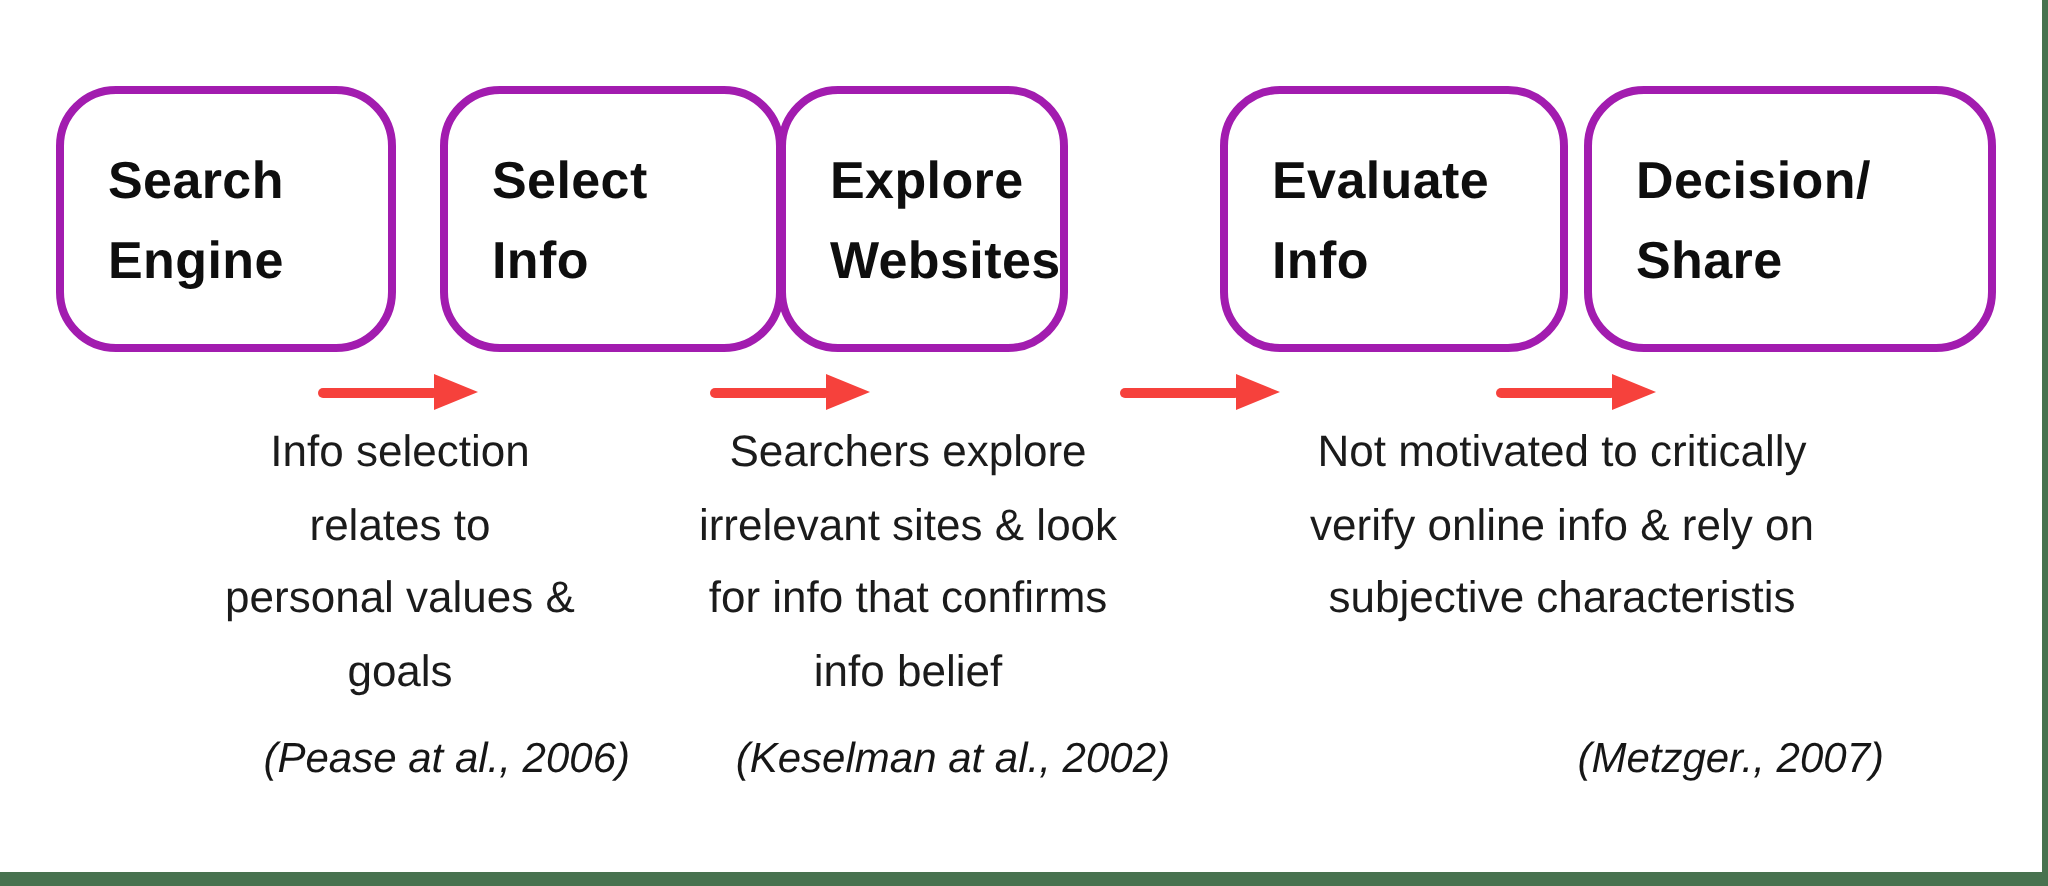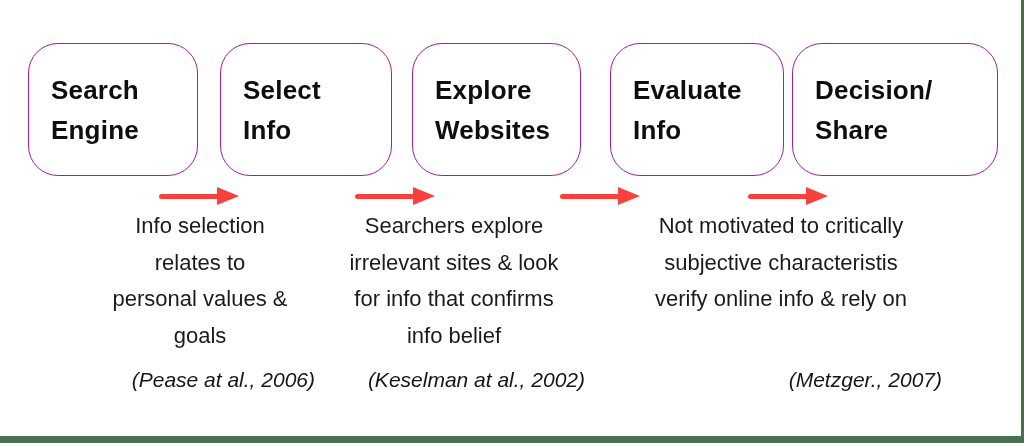--- a/index.html
+++ b/index.html
@@ -19,36 +19,36 @@
     height: 443px;
     background: #ffffff;
     border-right: 3px solid var(--frame-green);
     border-bottom: 7px solid var(--frame-green);
     overflow: hidden;
   }
   .step-box {
     position: absolute;
     top: 43px;
     height: 133px;
-    border: 1px solid #a21caf;
+    border: 4px solid #a21caf;
     border-radius: 30px;
     background: #ffffff;
     display: flex;
     flex-direction: column;
     justify-content: center;
     padding-left: 22px;
     font-weight: bold;
     font-size: 26px;
     line-height: 40px;
     color: #0e0e0e;
     letter-spacing: 0.2px;
   }
   .box-1 { left: 28px;  width: 170px; }
   .box-2 { left: 220px; width: 172px; }
-  .box-3 { left: 412px; width: 169px; }
+  .box-3 { left: 389px; width: 145px; }
   .box-4 { left: 600px; width: 174px; margin-left: 10px; }
   .box-5 { left: 792px; width: 206px; }
 
   .arrow {
     position: absolute;
     top: 187px;
     width: 80px;
     height: 18px;
   }
   .arrow-1 { left: 159px; }
@@ -153,18 +153,18 @@
   <div class="annotation annotation-2">
     <div>Searchers explore</div>
     <div>irrelevant sites &amp; look</div>
     <div>for info that confirms</div>
     <div>info belief</div>
     <div class="citation">(Keselman at al., 2002)</div>
   </div>
 
   <div class="annotation annotation-3">
     <div>Not motivated to critically</div>
+    <div>verify online info &amp; rely on</div>
     <div>subjective characteristis</div>
-    <div>verify online info &amp; rely on</div>
     <div class="citation">(Metzger., 2007)</div>
   </div>
 
 </div>
 
 </body></html>

